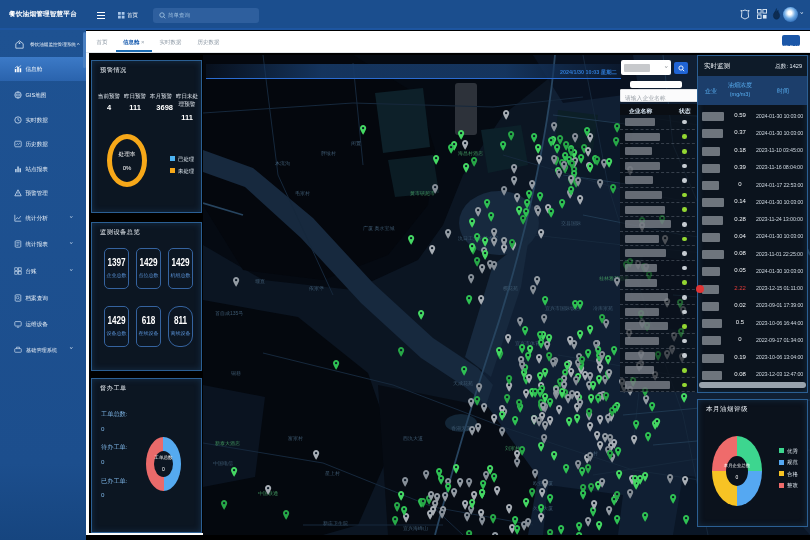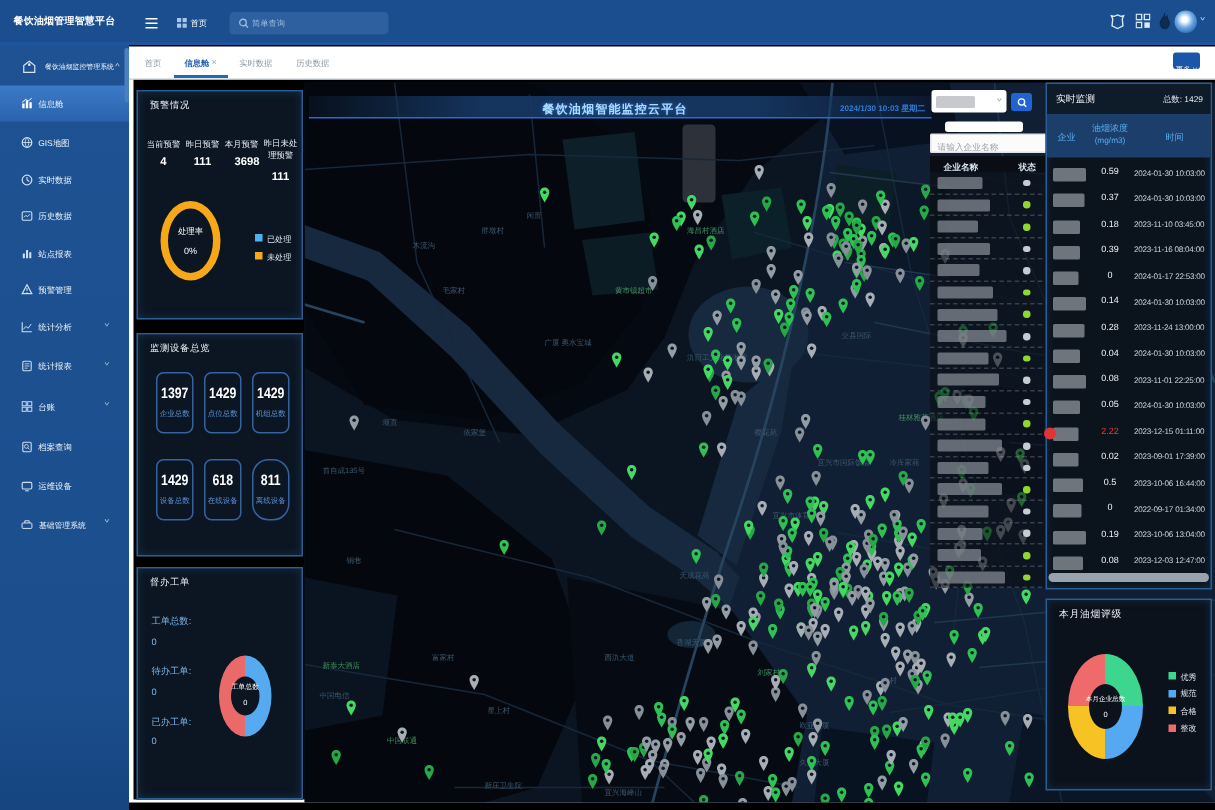--- a/index.html
+++ b/index.html
@@ -649,21 +649,20 @@
 <use href="#p" transform="translate(439 332) scale(.62)" fill="#27a847"></use>
 <use href="#p" transform="translate(275 240) scale(.62)" fill="#a8aeb5"></use>
 <use href="#p" transform="translate(451 363) scale(.62)" fill="#45d863"></use>
 <use href="#p" transform="translate(276 434) scale(.62)" fill="#45d863"></use>
 <use href="#p" transform="translate(402 359) scale(.62)" fill="#949ca4"></use>
 <use href="#p" transform="translate(271 341) scale(.62)" fill="#27a847"></use>
 <use href="#p" transform="translate(366 105) scale(.62)" fill="#27a847"></use>
 <use href="#p" transform="translate(276 434) scale(.62)" fill="#45d863"></use>
 </svg>
   <div class="abs" style="left:3px;top:9px;width:415px;height:15px;background:linear-gradient(90deg,rgba(18,42,76,.25),rgba(22,56,100,.92) 28%,rgba(22,56,100,.92) 72%,rgba(18,42,76,.3));border-bottom:1px solid #2a6bd0"></div>
-  <div class="abs" style="left:110px;top:11.5px;width:194px;text-align:center;font-size:8px;font-weight:bold;color:#a8dcff;letter-spacing:.8px;text-shadow:0 0 3px #2a6bd0">餐饮油烟智能监控云平台</div>
   <div class="abs" style="left:357px;top:13.5px;font-size:5.4px;font-weight:bold;color:#2f7bd6">2024/1/30 10:03 星期二</div>
 </div>
 
 <div class="abs" style="left:621px;top:60px;width:50px;height:15px;background:#fff;border-radius:2px">
   <div class="abs" style="left:3px;top:3.5px;width:26px;height:8px;background:#c7c9cc;border-radius:1px"></div>
   <span class="abs" style="right:3px;top:4px;font-size:6px;color:#8a8f94;transform:scaleY(.7)">˅</span>
 </div>
 <div class="abs" style="left:674px;top:61.5px;width:14px;height:12.5px;background:#2064d4;border-radius:2px">
   <svg class="abs" style="left:3.5px;top:3px" width="7" height="7" viewBox="0 0 7 7">
       <circle cx="3" cy="3" r="2.1" fill="none" stroke="#fff" stroke-width=".9"></circle>

